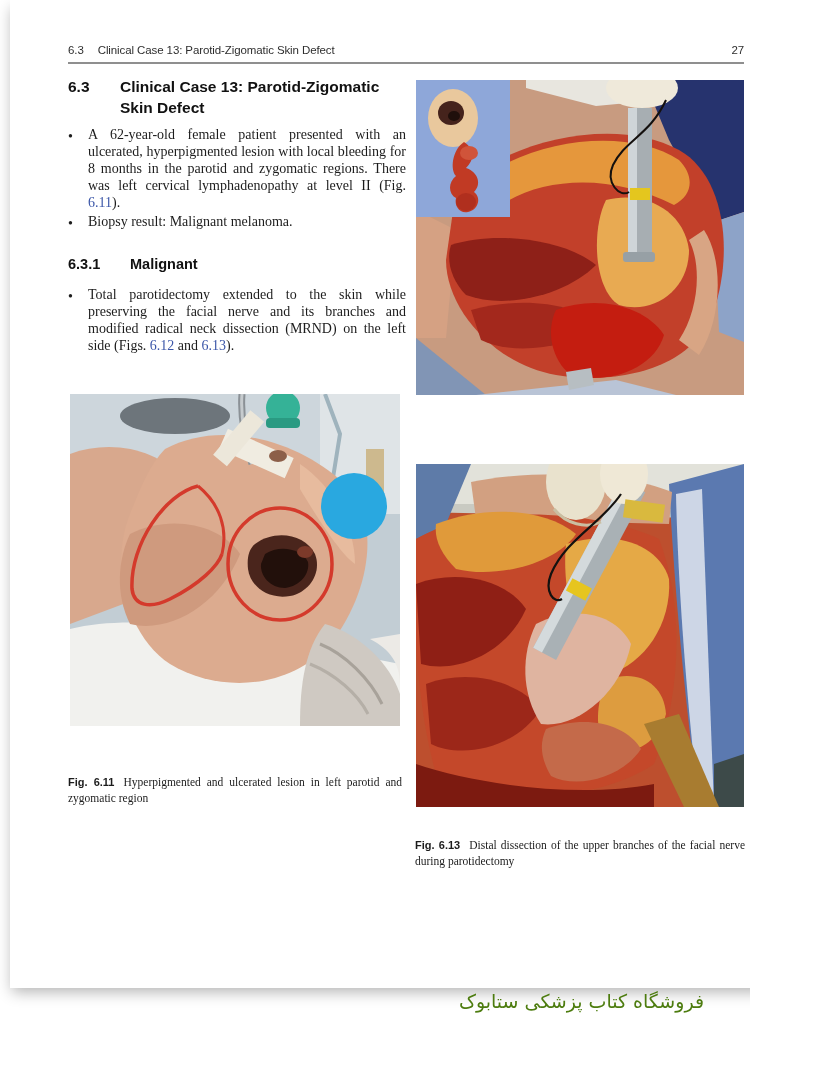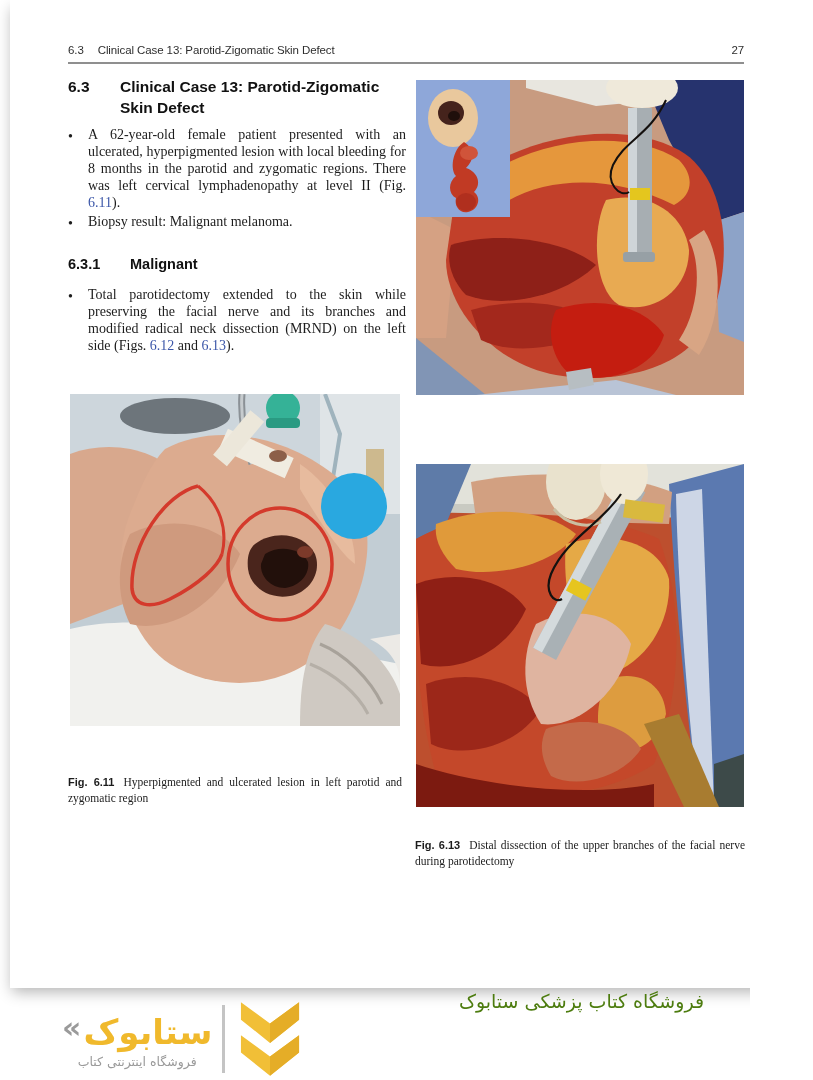--- a/index.html
+++ b/index.html
@@ -203,26 +203,13 @@
     </svg>
   </div>
   <div class="caption cap13">
     <span class="figlabel">Fig. 6.13</span><span>Distal dissection of the upper branches of the facial nerve during parotidectomy</span>
   </div>
 
   <div class="footer-right">
     <div class="store-title">فروشگاه کتاب پزشکی ستابوک</div>
   </div>
 
-  <div class="footer-logo">
-    <div class="wordmark-block">
-      <div class="wordmark"><span class="guill">«</span><span class="wm-text">ستابوک</span></div>
-      <div class="tagline">فروشگاه اینترنتی کتاب</div>
-    </div>
-    <div class="logo-divider"></div>
-    <svg width="62" height="78" viewBox="0 0 64 80">
-      <path d="M2,2 L32,24 L62,2 L62,20 L32,44 L2,20 Z" fill="#f1bf37"></path>
-      <path d="M2,36 L32,58 L62,36 L62,54 L32,78 L2,54 Z" fill="#f1bf37"></path>
-      <path d="M32,24 L62,2 L62,20 L32,44 Z" fill="#e5ad27"></path>
-      <path d="M32,58 L62,36 L62,54 L32,78 Z" fill="#e5ad27"></path>
-    </svg>
-  </div>
 </div>
 
 </body></html>

